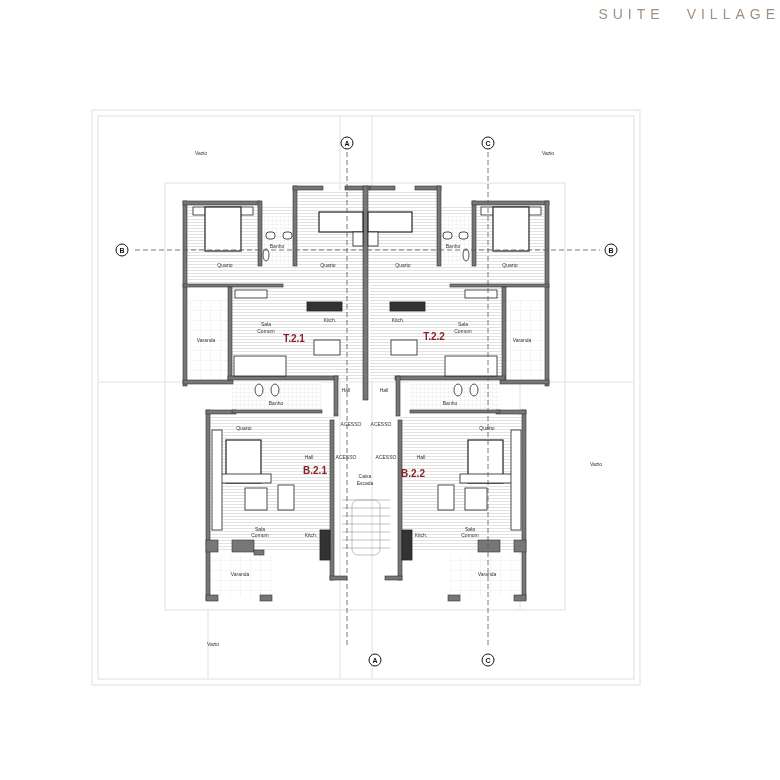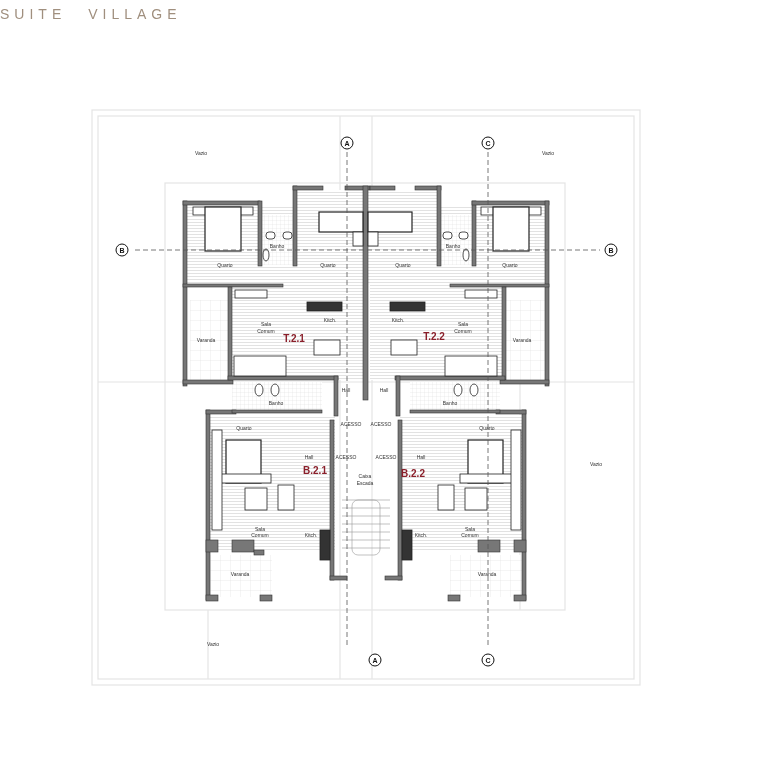--- a/index.html
+++ b/index.html
@@ -1,17 +1,17 @@
 <!DOCTYPE html>
 <html><head>
 <meta charset="utf-8">
 <style>
   html, body { margin:0; padding:0; background:#ffffff; }
   body { width:780px; height:780px; position:relative; overflow:hidden; font-family:"Liberation Sans", sans-serif; }
-  .title { position:absolute; top:6px; left:0; width:780px; text-align:left; font-size:14px; letter-spacing:5px; color:#a08f7e; font-family:"Liberation Sans", sans-serif; }
+  .title { position:absolute; top:6px; left:0; width:780px; text-align:right; font-size:14px; letter-spacing:5px; color:#a08f7e; font-family:"Liberation Sans", sans-serif; }
   .title span { display:inline-block; }
   .title .gap { width:22px; }
   svg { position:absolute; left:0; top:0; }
   .lbl { font-family:"Liberation Sans", sans-serif; font-size:5px; fill:#333; }
   .unit { font-family:"Liberation Sans", sans-serif; font-size:10px; font-weight:bold; fill:#8a1f2a; }
   .axis { font-family:"Liberation Sans", sans-serif; font-size:7px; font-weight:bold; fill:#111; }
 </style>
 </head>
 <body>
 

